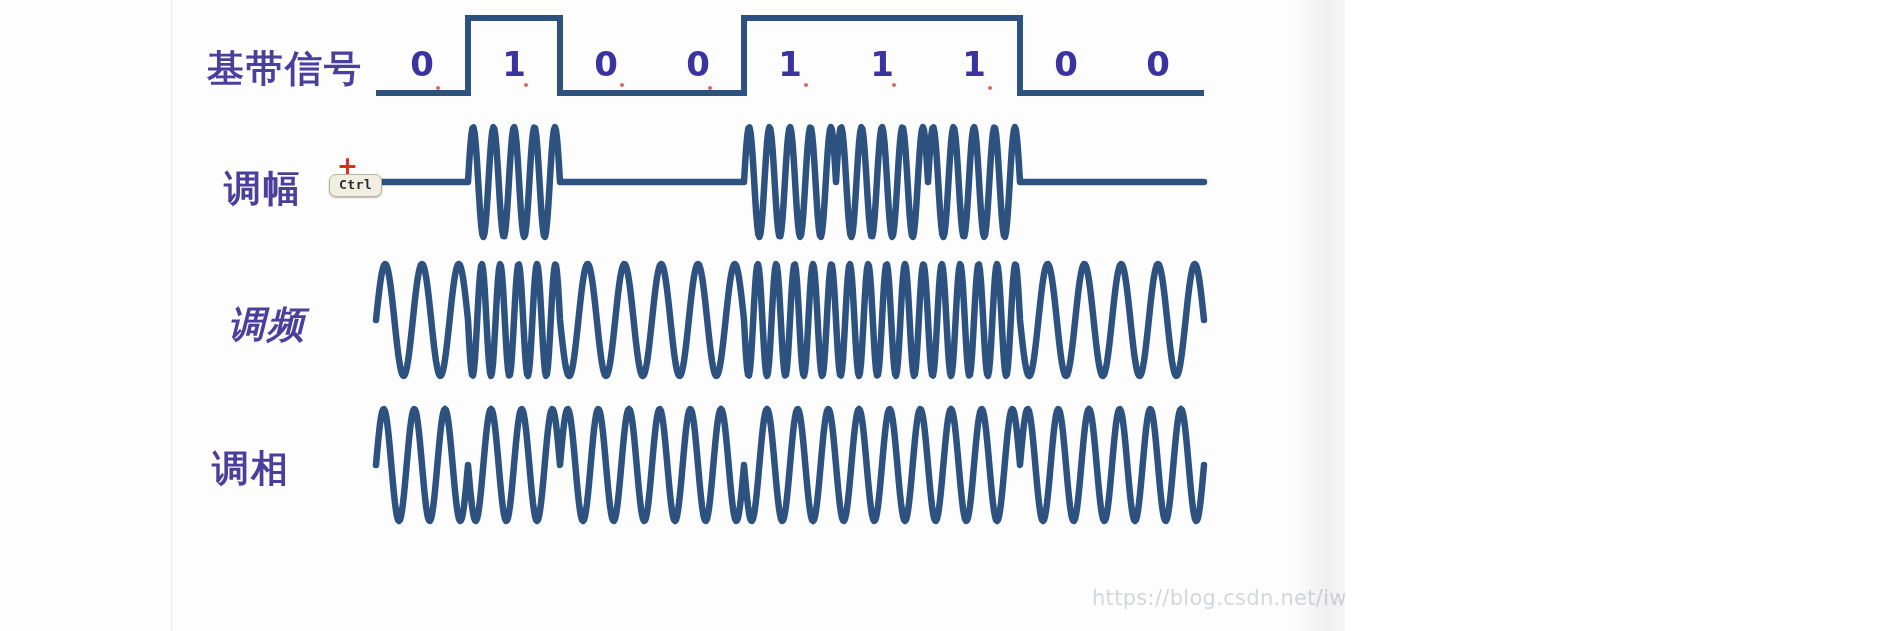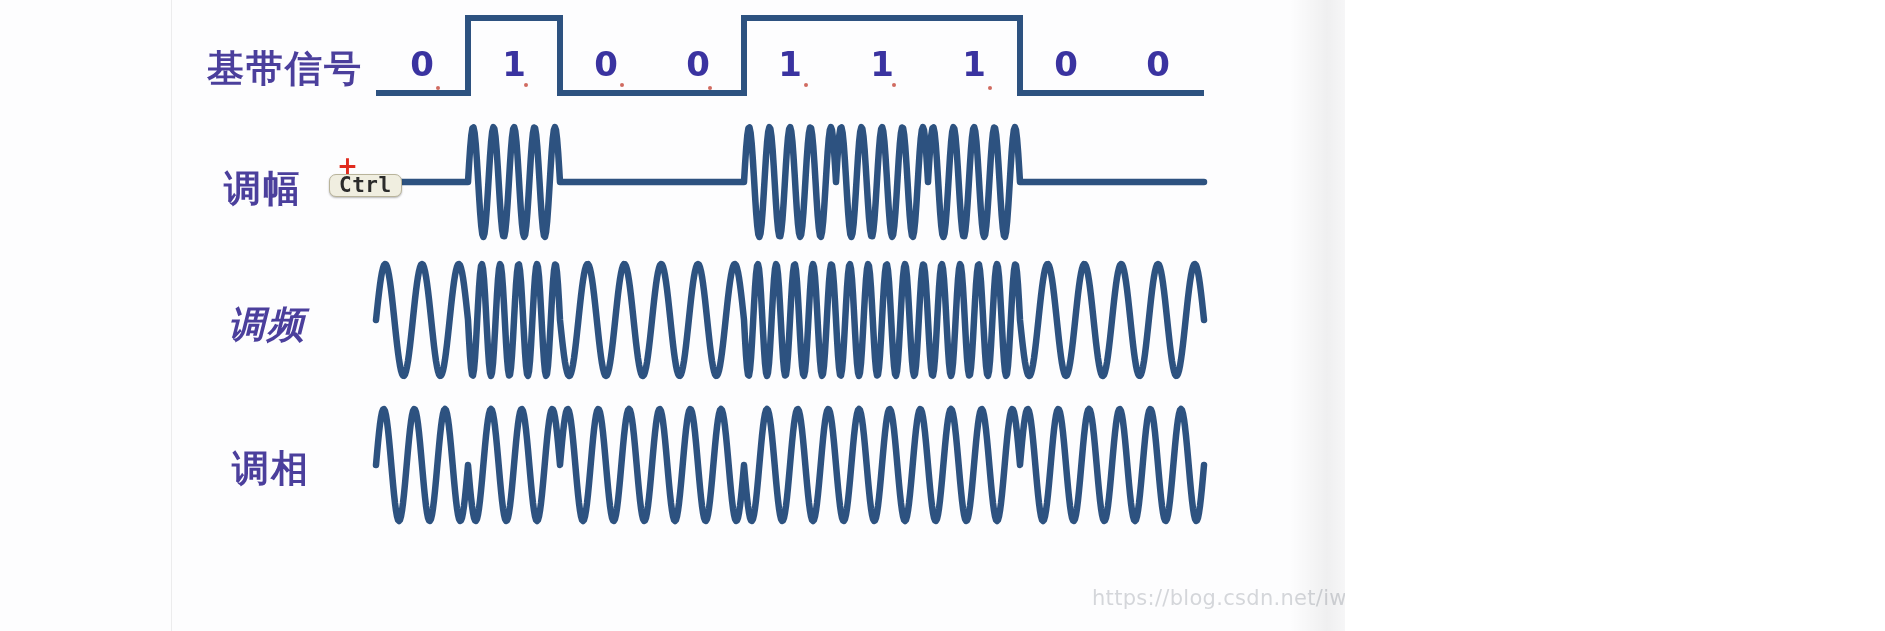--- a/index.html
+++ b/index.html
@@ -60,21 +60,21 @@
     color: #4b3f9c;
     font-size: 37px;
     font-weight: 700;
     letter-spacing: 2px;
     white-space: nowrap;
     font-family: "DejaVu Sans", "Liberation Sans", sans-serif;
   }
   .row-label.baseband { left: 207px; top: 44px; }
   .row-label.am       { left: 224px; top: 164px; }
   .row-label.fm       { left: 228px; top: 300px; font-style: italic; }
-  .row-label.pm       { left: 232px; top: 444px; }
+  .row-label.pm       { left: 212px; top: 444px; }
 
   
   .bit-digit {
     position: absolute;
     top: 44px;
     color: #3a33a0;
     font-size: 34px;
     font-weight: 700;
     text-align: center;
     width: 40px;
@@ -119,21 +119,21 @@
     position: absolute;
     left: 329px;
     top: 174px;
     padding: 2px 9px 3px 9px;
     background: #f0eee0;
     border: 1px solid #b9b49b;
     border-radius: 7px;
     box-shadow: 0 1px 2px rgba(0,0,0,.28);
     color: #2b2b2b;
     font-family: "DejaVu Sans Mono", "Liberation Mono", monospace;
-    font-size: 21px;
+    font-size: 13px;
     font-weight: 700;
     line-height: 16px;
     letter-spacing: .5px;
   }
   .plus-mark {
     position: absolute;
     left: 337px;
     top: 157px;
     color: #e02b1e;
     font-size: 25px;

